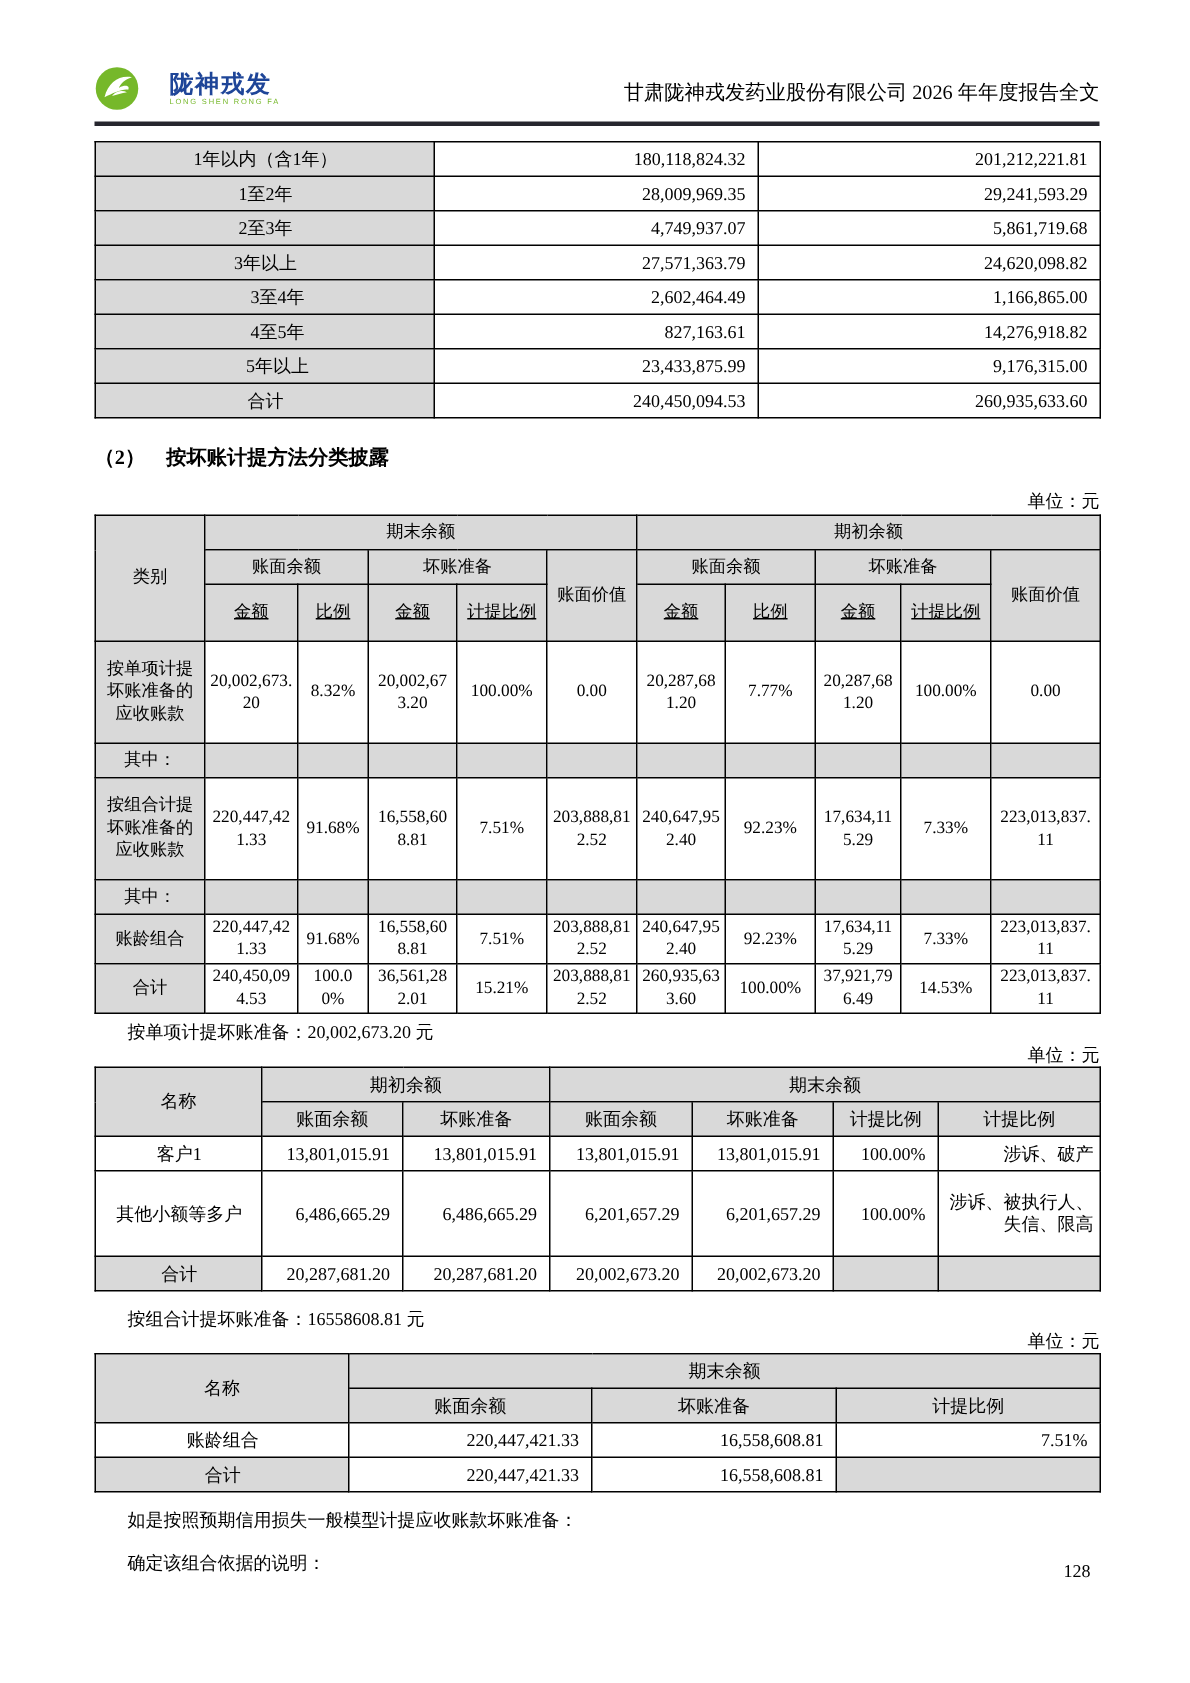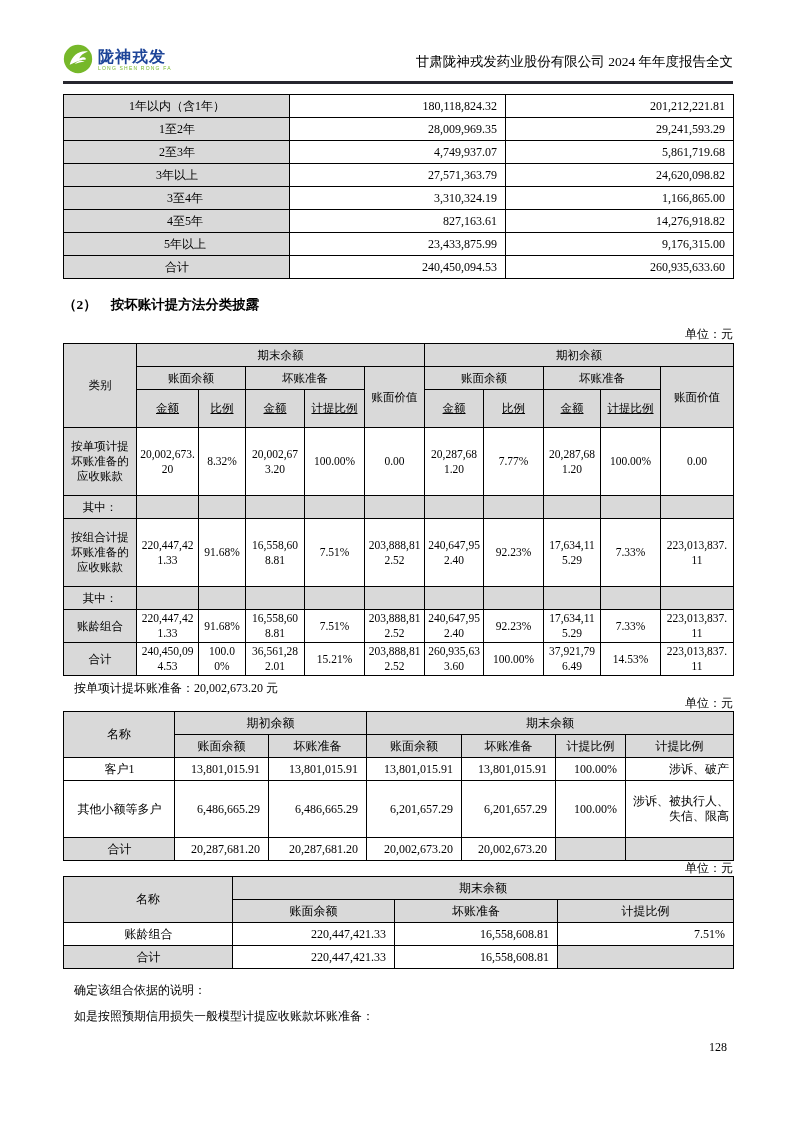--- a/index.html
+++ b/index.html
@@ -4,21 +4,21 @@
 <style>
   * { margin:0; padding:0; box-sizing:border-box; }
   html,body { background:#fff; }
   .page {
     position:relative; width:793px; height:1122px; background:#fff;
     font-family:"Liberation Serif","DejaVu Serif",serif; color:#000;
     padding:0 60px 0 63px; overflow:hidden;
   }
   
   .hdr { display:flex; justify-content:space-between; align-items:flex-end; padding-top:44px; }
-  .logo { display:flex; align-items:center; gap:5px; }
+  .logo { display:flex; align-items:center; gap:20px; }
   .logo-mark { width:30px; height:30px; display:block; }
   .logo-cn { font-family:"Liberation Sans","DejaVu Sans",sans-serif; font-size:16px; font-weight:bold; color:#1e4598; letter-spacing:1px; line-height:17px; }
   .logo-en { font-family:"Liberation Sans","DejaVu Sans",sans-serif; font-size:5px; color:#76b82a; letter-spacing:1.2px; }
   .hdr-title { font-size:13.5px; padding-bottom:3px; }
   .rule { height:3px; background:#26262e; margin-top:7px; }
 
   
   table { border-collapse:collapse; table-layout:fixed; width:671px; }
   td { border:1px solid #000; font-size:12px; padding:1px 4px; vertical-align:middle; overflow:hidden; line-height:15px; }
   .gray { background:#d9d9d9; }
@@ -40,21 +40,21 @@
 
   
   .bt { margin-top:1px; }
   .bt td { font-size:11.5px; padding:1px 3px; word-break:break-all; line-height:15px; }
   .bt .hc { text-align:center; }
   .bt .v { text-align:center; }
   .r38 td { height:38px;text-decoration:underline; }
   .r68 td { height:68px; }
   .r33 td { height:33px; }
 
-  .note { font-size:12px; margin:5px 0 0 11px; line-height:15px; }
+  .note { font-size:12px; margin:5px 0 0 22px; line-height:15px; }
   .note-sp { margin-top:14px; }
   .note-sp2 { margin-top:11px; }
 
   .r57 td { height:57px; }
   .reason { text-align:right; padding-left:4px; }
 
   .pageno { position:absolute; top:1040px; right:66px; font-size:12px; }
 </style>
 </head>
 <body>
@@ -66,21 +66,21 @@
       <svg class="logo-mark" viewBox="0 0 36 36">
         <circle cx="18" cy="18" r="17" fill="#76b82a"></circle>
         <path d="M8 25 C11 13, 20 7, 30 9 C24 11, 21 14, 19.5 17.5 C25 14.5, 28.5 16, 27 19 C23 18, 15 21.5, 8 25 Z" fill="#ffffff"></path>
         <path d="M14 24 C17 20, 22 19, 26 21 C21.5 21.5, 18 23, 14 24 Z" fill="#ffffff"></path>
       </svg>
       <div>
         <div class="logo-cn">陇神戎发</div>
         <div class="logo-en">LONG SHEN RONG FA</div>
       </div>
     </div>
-    <div class="hdr-title">甘肃陇神戎发药业股份有限公司 2024 年年度报告全文</div>
+    <div class="hdr-title">甘肃陇神戎发药业股份有限公司 2026 年年度报告全文</div>
   </div>
   <div class="rule"></div>
 
   <table class="t1">
     <colgroup>
         <col style="width:226px">
         <col style="width:216px">
         <col style="width:228px">
       </colgroup>
     <tbody>
@@ -99,21 +99,21 @@
       <td class="num">4,749,937.07</td>
       <td class="num">5,861,719.68</td>
     </tr>
     <tr class="h23">
       <td class="gray lbl">3年以上</td>
       <td class="num">27,571,363.79</td>
       <td class="num">24,620,098.82</td>
     </tr>
     <tr class="h23">
       <td class="gray lbl ind">3至4年</td>
-      <td class="num">3,310,324.19</td>
+      <td class="num">2,602,464.49</td>
       <td class="num">1,166,865.00</td>
     </tr>
     <tr class="h23">
       <td class="gray lbl ind">4至5年</td>
       <td class="num">827,163.61</td>
       <td class="num">14,276,918.82</td>
     </tr>
     <tr class="h23">
       <td class="gray lbl ind">5年以上</td>
       <td class="num">23,433,875.99</td>
@@ -302,20 +302,21 @@
       <td class="num">20,287,681.20</td>
       <td class="num">20,287,681.20</td>
       <td class="num">20,002,673.20</td>
       <td class="num">20,002,673.20</td>
       <td class="gray"></td>
       <td class="gray"></td>
     </tr>
   </tbody>
     </table>
 
+  <p class="note note-sp2">按组合计提坏账准备：16558608.81 元</p>
   <div class="unit2">单位：元</div>
 
   <table>
     <colgroup>
       <col style="width:169px">
         <col style="width:162px">
         <col style="width:163px">
         <col style="width:176px">
     </colgroup>
     <tbody>
@@ -336,17 +337,17 @@
     </tr>
     <tr class="h23">
       <td class="gray lbl">合计</td>
       <td class="num">220,447,421.33</td>
       <td class="num">16,558,608.81</td>
       <td class="gray"></td>
     </tr>
   </tbody>
     </table>
 
+  <p class="note note-sp2">如是按照预期信用损失一般模型计提应收账款坏账准备：</p>
   <p class="note note-sp">确定该组合依据的说明：</p>
-  <p class="note note-sp2">如是按照预期信用损失一般模型计提应收账款坏账准备：</p>
 
   <div class="pageno">128</div>
 </div>
 
 </body></html>

